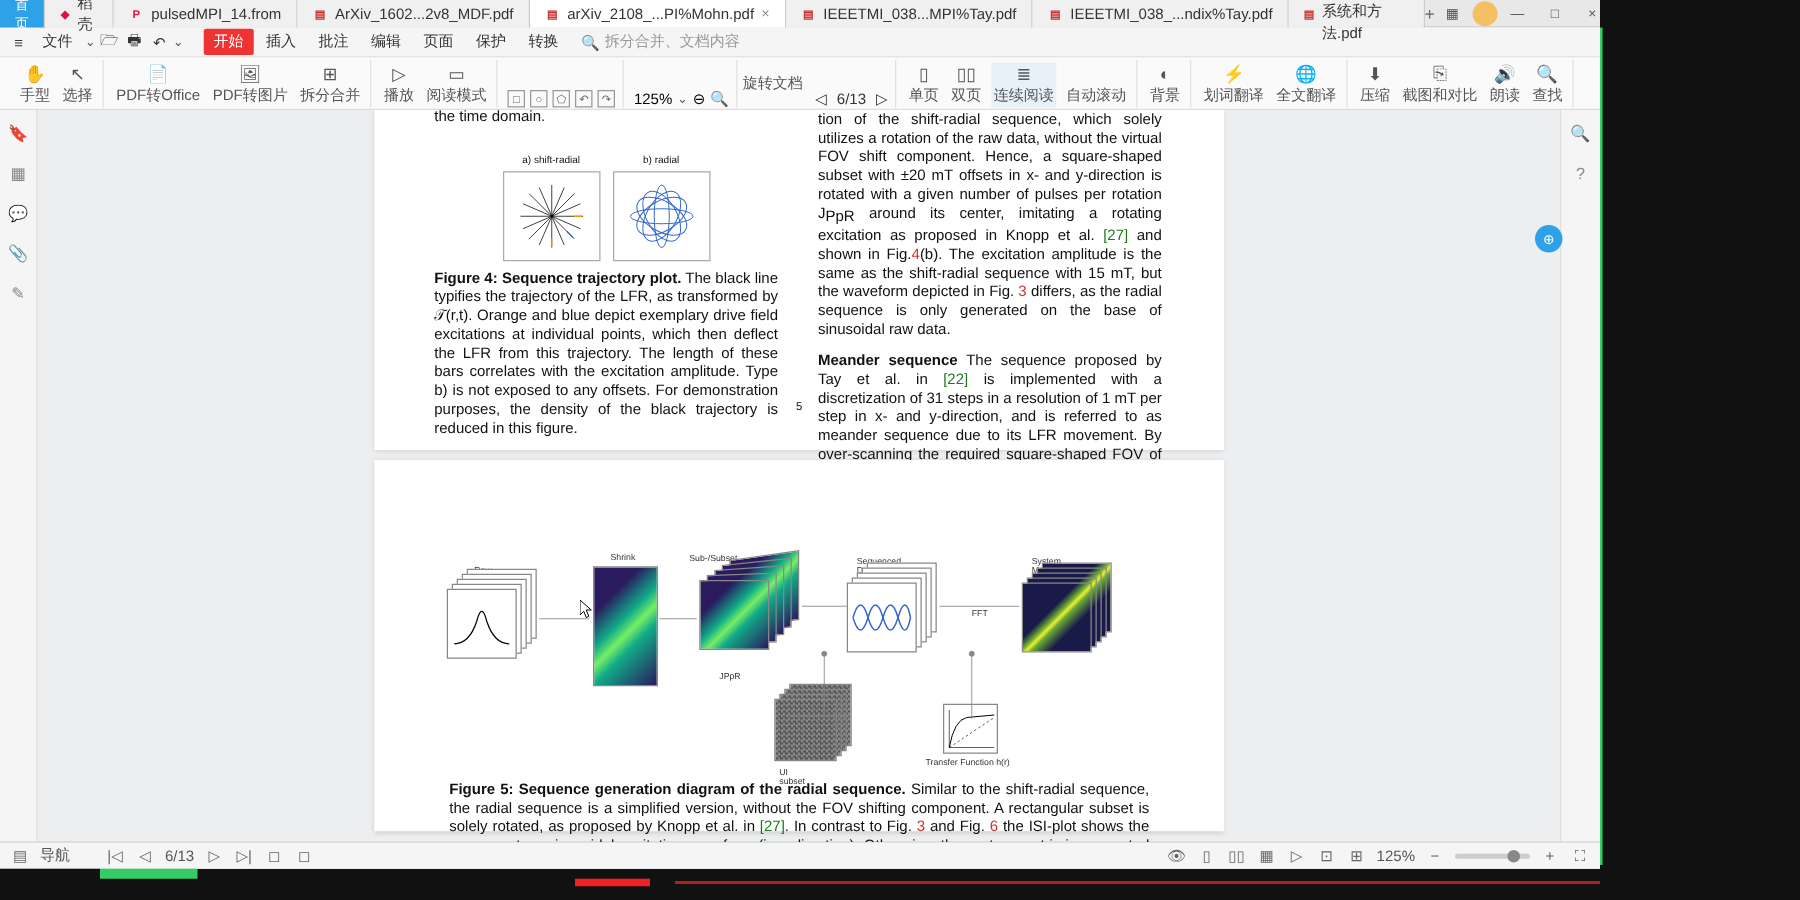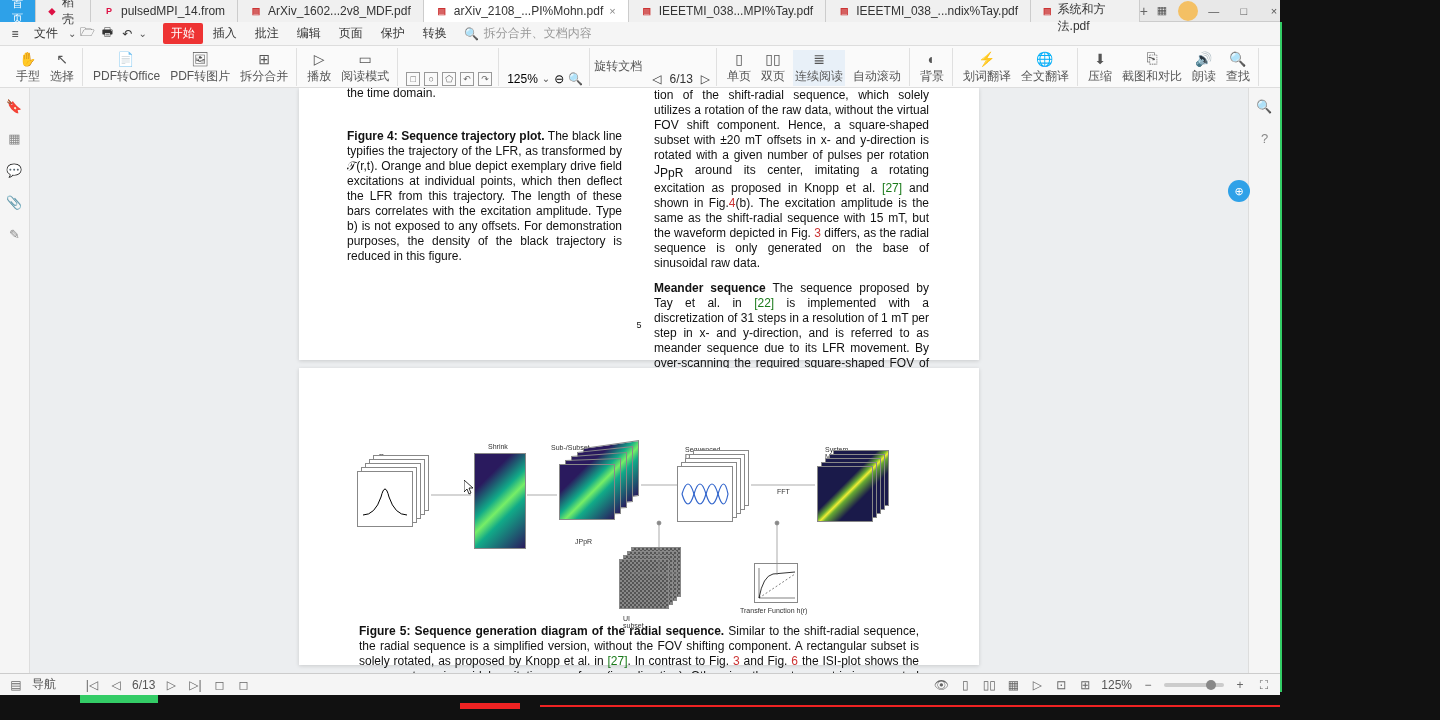--- a/index.html
+++ b/index.html
@@ -283,20 +283,59 @@
       <span class="lb-ic">📎</span>
       <span class="lb-ic">✎</span>
     </div>
 
     <div class="doc-area">
 
       <div class="page page1">
         <div class="pagecol" style="left:48px;top:-2px;">
           <div>the time domain.</div>
           <div class="figs">
+            <div>
+              <div class="figcap">a) shift-radial</div>
+              <div class="figbox">
+                <svg width="60" height="60" viewBox="-30 -30 60 60">
+                    <g stroke="#000" stroke-width="0.6" fill="none">
+                      <line x1="-25" y1="0" x2="25" y2="0"></line>
+                      <line x1="0" y1="-25" x2="0" y2="25"></line>
+                      <line x1="-18" y1="-18" x2="18" y2="18"></line>
+                      <line x1="-18" y1="18" x2="18" y2="-18"></line>
+                      <line x1="-23" y1="-10" x2="23" y2="10"></line>
+                      <line x1="-23" y1="10" x2="23" y2="-10"></line>
+                      <line x1="-10" y1="-23" x2="10" y2="23"></line>
+                      <line x1="-10" y1="23" x2="10" y2="-23"></line>
+                    </g>
+                    <g stroke="#e90" stroke-width="1">
+                      <line x1="18" y1="0" x2="24" y2="0"></line>
+                      <line x1="0" y1="18" x2="0" y2="24"></line>
+                    </g>
+                    <g stroke="#36c" stroke-width="1">
+                      <line x1="12" y1="12" x2="17" y2="17"></line>
+                    </g>
+                  </svg>
+              </div>
+            </div>
+            <div>
+              <div class="figcap">b) radial</div>
+              <div class="figbox">
+                <svg width="60" height="60" viewBox="-30 -30 60 60">
+                    <g stroke="#36c" stroke-width="0.8" fill="none">
+                      <ellipse rx="25" ry="6"></ellipse>
+                      <ellipse rx="6" ry="25"></ellipse>
+                      <ellipse rx="22" ry="12" transform="rotate(30)"></ellipse>
+                      <ellipse rx="22" ry="12" transform="rotate(-30)"></ellipse>
+                      <ellipse rx="22" ry="12" transform="rotate(60)"></ellipse>
+                      <ellipse rx="22" ry="12" transform="rotate(-60)"></ellipse>
+                    </g>
+                  </svg>
+              </div>
+            </div>
           </div>
           <div class="caption"><span style="font-weight:bold">Figure 4: Sequence trajectory plot.</span><span> The black line typifies the trajectory of the LFR, as transformed by 𝒯(r,t). Orange and blue depict exemplary drive field excitations at individual points, which then deflect the LFR from this trajectory. The length of these bars correlates with the excitation amplitude. Type b) is not exposed to any offsets. For demonstration purposes, the density of the black trajectory is reduced in this figure.</span></div>
         </div>
         <div class="pagecol" style="left:355px;top:0;">
           <span>tion of the shift-radial sequence, which solely utilizes a rotation of the raw data, without the virtual FOV shift component. Hence, a square-shaped subset with ±20 mT offsets in x- and y-direction is rotated with a given number of pulses per rotation J</span><sub>PpR</sub><span> around its center, imitating a rotating excitation as proposed in Knopp et al. </span><span class="ref">[27]</span><span> and shown in Fig.</span><span class="ref2">4</span><span>(b). The excitation amplitude is the same as the shift-radial sequence with 15 mT, but the waveform depicted in Fig. </span><span class="ref2">3</span><span> differs, as the radial sequence is only generated on the base of sinusoidal raw data.</span>
           <div style="height:10px"></div>
           <span style="font-weight:bold">Meander sequence</span><span>   The sequence proposed by Tay et al. in </span><span class="ref">[22]</span><span> is implemented with a discretization of 31 steps in a resolution of 1 mT per step in x- and y-direction, and is referred to as meander sequence due to its LFR movement. By over-scanning the required square-shaped FOV of ±20 mT, with a larger offset of</span>
         </div>
         <div class="page-num" style="bottom:30px">5</div>
       </div>

